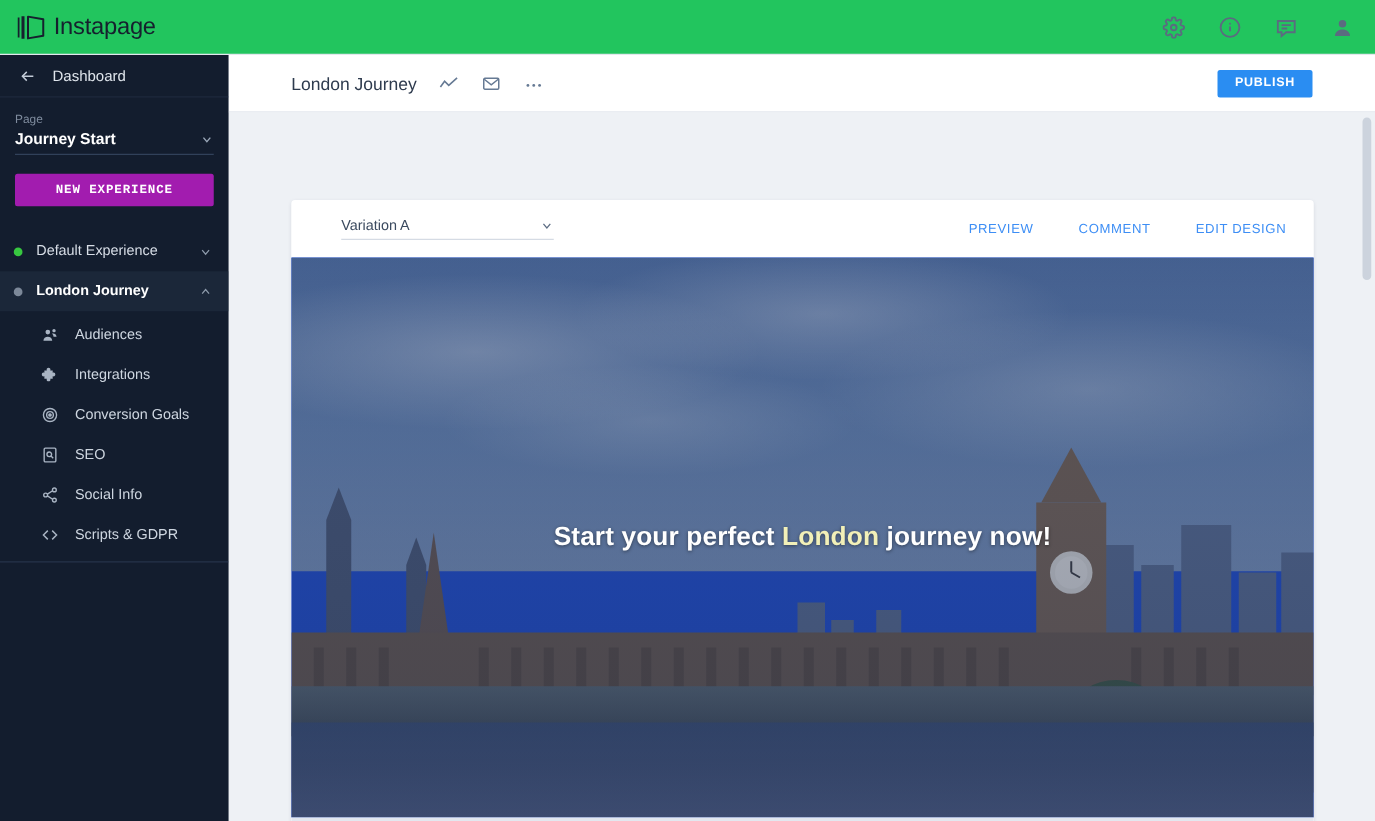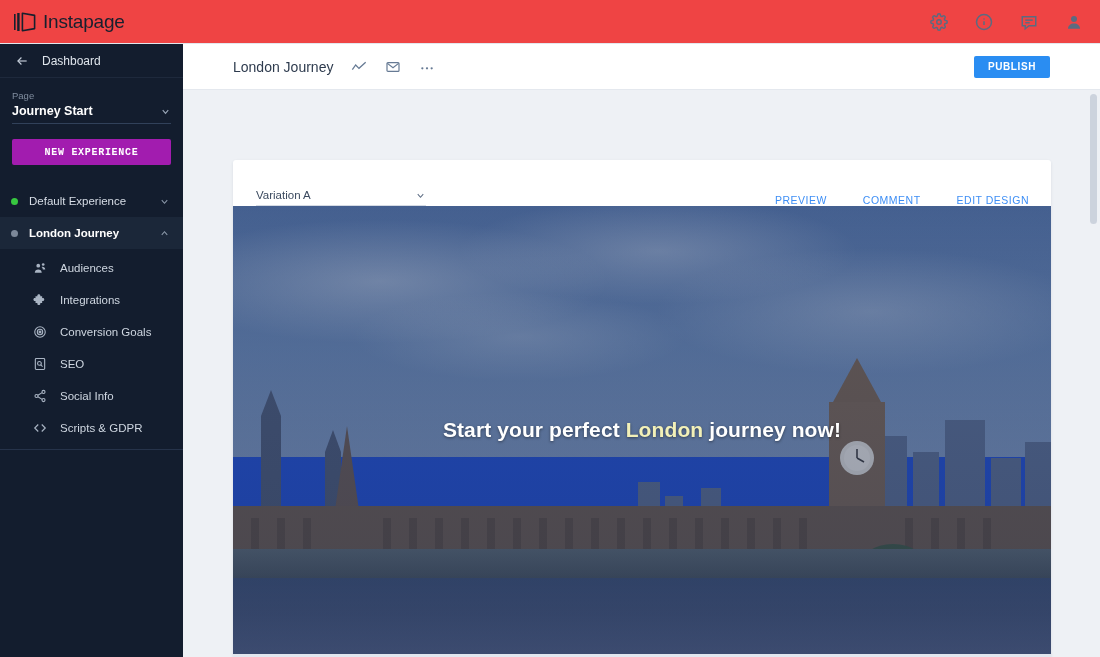--- a/index.html
+++ b/index.html
@@ -7,21 +7,21 @@
     width: 1100px; height: 657px;
     overflow: hidden;
     font-family: "Liberation Sans", sans-serif;
     background: #eef1f5;
   }
 
   
   .topbar {
     position: absolute; top: 0; left: 0;
     width: 1100px; height: 44px;
-    background: #ef4444;
+    background: #22c55e;
     border-bottom: 1px solid #e3e7ed;
     display: flex; align-items: center;
     z-index: 30;
   }
   .brand {
     display: flex; align-items: center; gap: 7px;
     margin-left: 14px;
   }
   .brand-mark { display: block; }
   .brand-text {
@@ -122,22 +122,23 @@
   .canvas { position: relative; height: 567px; }
   .card {
     position: absolute; top: 70px; left: 50px;
     width: 818px; height: 540px;
     background: #ffffff;
     border-radius: 3px 3px 0 0;
     box-shadow: 0 1px 3px rgba(30,45,70,.10);
     overflow: hidden;
   }
   .card-toolbar {
-    height: 46px; display: flex; align-items: flex-end;
+    height: 46px; display: flex; align-items: center;
     padding: 0 22px 0 23px;
+    margin-left: 17px;
   }
   .variation {
     display: flex; align-items: center; width: 170px;
     border-bottom: 1px solid #d5dbe4; padding-bottom: 4px; cursor: pointer;
   }
   .variation-name { font-size: 11.5px; color: #3b4a5f; }
   .variation svg { margin-left: auto; width: 11px; height: 11px; color: #5d6d84; display: block; }
   .card-actions { margin-left: auto; display: flex; gap: 36px; }
   .card-actions a {
     font-size: 10.5px; color: #3d8ef5; letter-spacing: 0.5px;

